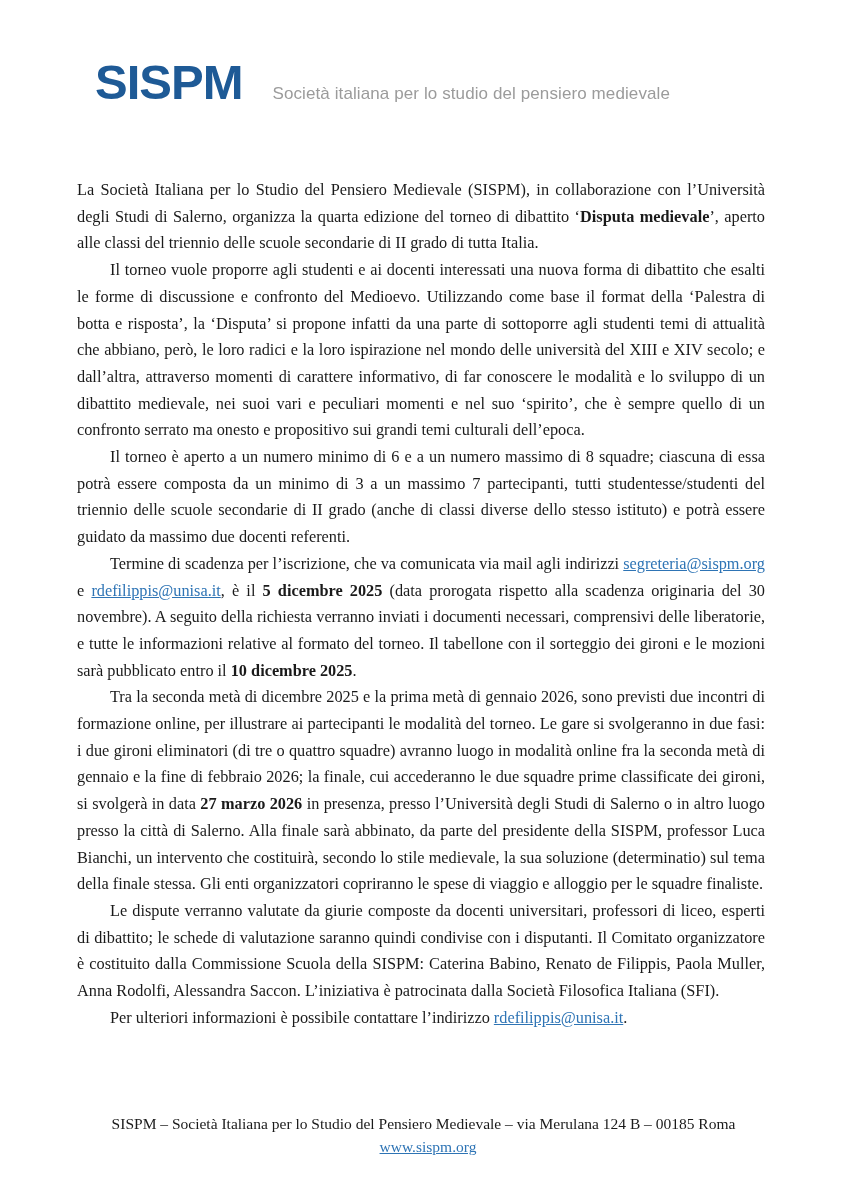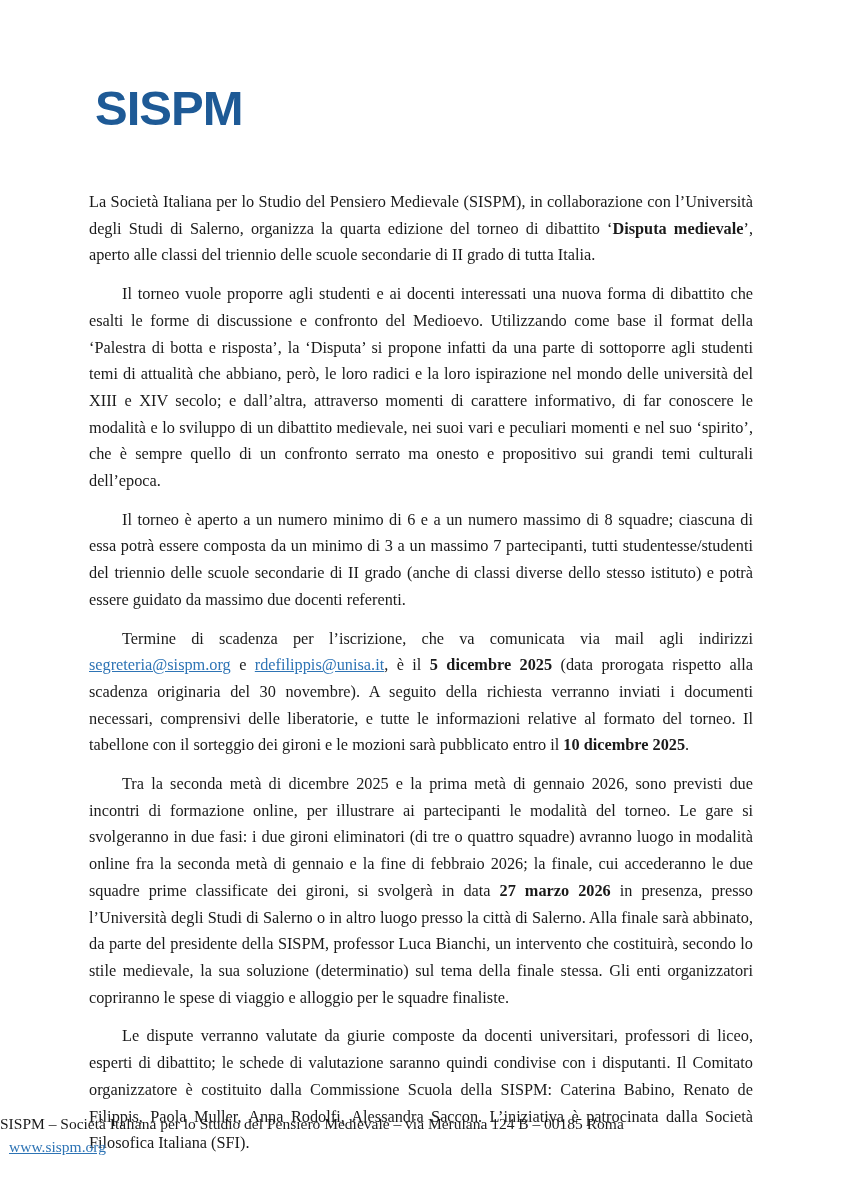--- a/index.html
+++ b/index.html
@@ -16,21 +16,20 @@
     font-family: "Liberation Serif", serif;
     color: var(--text-color, #1a1a1a);
   }
   .header {
     position: absolute;
     left: 95px;
     top: 58px;
     display: flex;
     align-items: baseline;
     gap: 30px;
-    margin-top: 26px;
   }
   .logo {
     font-family: "Liberation Sans", sans-serif;
     font-weight: bold;
     font-size: 49px;
     line-height: 1;
     letter-spacing: -1px;
     color: var(--logo-blue, #1e5a96);
   }
   .tagline {
@@ -41,61 +40,63 @@
   }
   .doc-body {
     position: absolute;
     left: 77px;
     top: 177px;
     width: 688px;
     font-size: 16.3px;
     line-height: 26.7px;
     text-align: justify;
   }
-  .para { margin: 12px; }
+  .para { margin: 0; }
   .para.indent { text-indent: 33px; }
   .bold { font-weight: bold; }
   .italic { }
   a.doc-link {
     color: var(--link-blue, #2e74b5);
     cursor: pointer;
   }
   .footer {
     position: absolute;
     left: 0;
     top: 1112px;
     width: 100%;
-    text-align: left;
+    text-align: center;
     font-size: 15.5px;
     line-height: 23px;
   }
   .footer-address { display: block; }
   .footer-link {
     color: var(--link-blue, #2e74b5);
     cursor: pointer;
     margin-left: 9px;
   }
 </style>
 </head>
 <body>
 
 <div class="page">
 
   <div class="header">
     <div class="logo">SISPM</div>
+    <div class="tagline">Società italiana per lo studio del pensiero medievale</div>
   </div>
 
   <div class="doc-body">
 
   <p class="para"><span>La Società Italiana per lo Studio del Pensiero Medievale (SISPM), in collaborazione con l’Università degli Studi di Salerno, organizza la quarta edizione del torneo di dibattito ‘</span><span class="bold">Disputa medievale</span><span>’, aperto alle classi del triennio delle scuole secondarie di II grado di tutta Italia.</span></p>
       <p class="para indent"><span>Il torneo vuole proporre agli studenti e ai docenti interessati una nuova forma di dibattito che esalti le forme di discussione e confronto del Medioevo. Utilizzando come base il format della ‘Palestra di botta e risposta’, la ‘Disputa’ si propone infatti da una parte di sottoporre agli studenti temi di attualità che abbiano, però, le loro radici e la loro ispirazione nel mondo delle università del XIII e XIV secolo; e dall’altra, attraverso momenti di carattere informativo, di far conoscere le modalità e lo sviluppo di un dibattito medievale, nei suoi vari e peculiari momenti e nel suo ‘spirito’, che è sempre quello di un confronto serrato ma onesto e propositivo sui grandi temi culturali dell’epoca.</span></p>
       <p class="para indent"><span>Il torneo è aperto a un numero minimo di 6 e a un numero massimo di 8 squadre; ciascuna di essa potrà essere composta da un minimo di 3 a un massimo 7 partecipanti, tutti studentesse/studenti del triennio delle scuole secondarie di II grado (anche di classi diverse dello stesso istituto) e potrà essere guidato da massimo due docenti referenti.</span></p>
       <p class="para indent"><span>Termine di scadenza per l’iscrizione, che va comunicata via mail agli indirizzi </span><a href="#" class="doc-link">segreteria@sispm.org</a><span> e </span><a href="#" class="doc-link">rdefilippis@unisa.it</a><span>, è il </span><span class="bold">5 dicembre 2025</span><span> (data prorogata rispetto alla scadenza originaria del 30 novembre). A seguito della richiesta verranno inviati i documenti necessari, comprensivi delle liberatorie, e tutte le informazioni relative al formato del torneo. Il tabellone con il sorteggio dei gironi e le mozioni sarà pubblicato entro il </span><span class="bold">10 dicembre 2025</span><span>.</span></p>
       <p class="para indent"><span>Tra la seconda metà di dicembre 2025 e la prima metà di gennaio 2026, sono previsti due incontri di formazione online, per illustrare ai partecipanti le modalità del torneo. Le gare si svolgeranno in due fasi: i due gironi eliminatori (di tre o quattro squadre) avranno luogo in modalità online fra la seconda metà di gennaio e la fine di febbraio 2026; la finale, cui accederanno le due squadre prime classificate dei gironi, si svolgerà in data </span><span class="bold">27 marzo 2026</span><span> in presenza, presso l’Università degli Studi di Salerno o in altro luogo presso la città di Salerno. Alla finale sarà abbinato, da parte del presidente della SISPM, professor Luca Bianchi, un intervento che costituirà, secondo lo stile medievale, la sua soluzione (</span><span class="italic">determinatio</span><span>) sul tema della finale stessa. Gli enti organizzatori copriranno le spese di viaggio e alloggio per le squadre finaliste.</span></p>
       <p class="para indent"><span>Le dispute verranno valutate da giurie composte da docenti universitari, professori di liceo, esperti di dibattito; le schede di valutazione saranno quindi condivise con i disputanti. Il Comitato organizzatore è costituito dalla Commissione Scuola della SISPM: Caterina Babino, Renato de Filippis, Paola Muller, Anna Rodolfi, Alessandra Saccon. L’iniziativa è patrocinata dalla Società Filosofica Italiana (SFI).</span></p>
+      <p class="para indent"><span>Per ulteriori informazioni è possibile contattare l’indirizzo </span><a href="#" class="doc-link">rdefilippis@unisa.it</a><span>.</span></p>
     </div>
 
   <div class="footer">
     <span class="footer-address">SISPM – Società Italiana per lo Studio del Pensiero Medievale – via Merulana 124 B – 00185 Roma</span>
     <a class="footer-link" href="#">www.sispm.org</a>
   </div>
 
 </div>
 
 </body></html>

